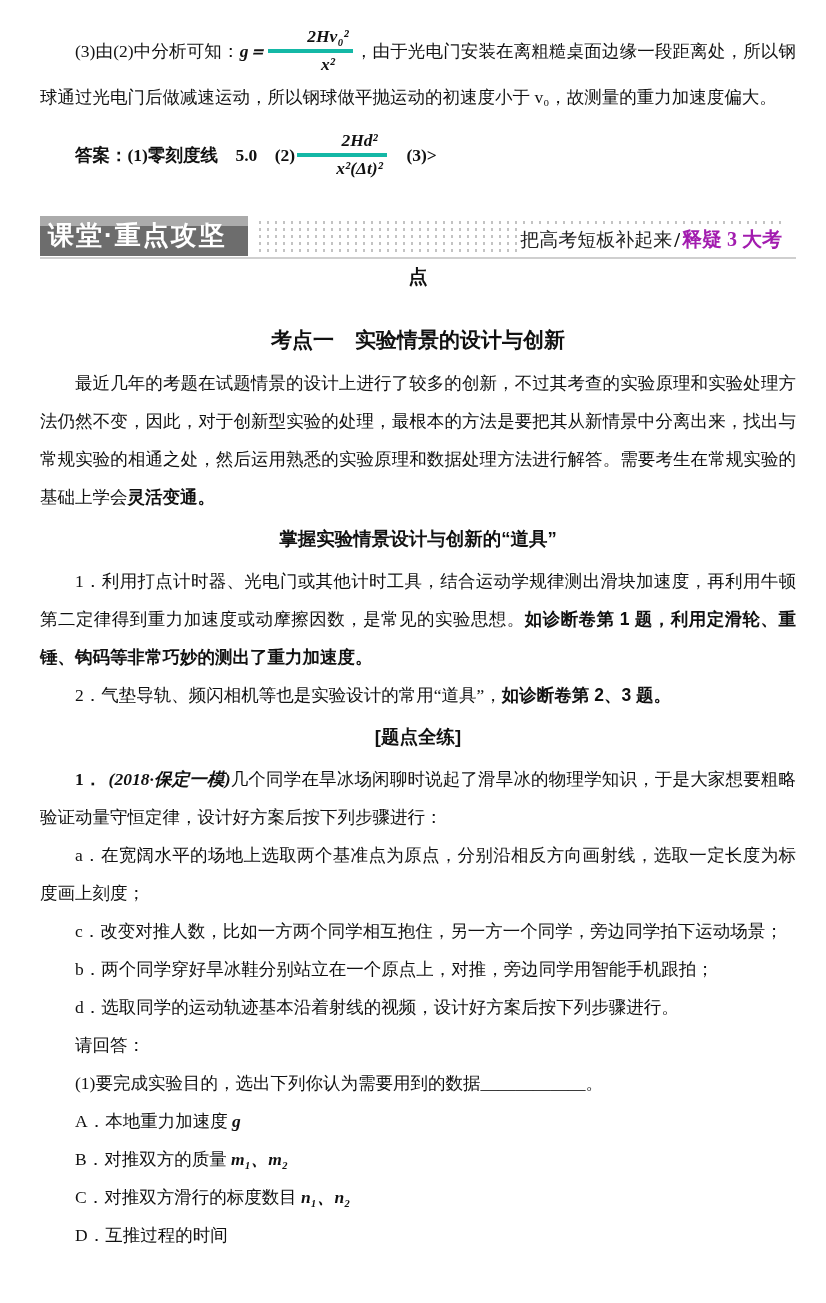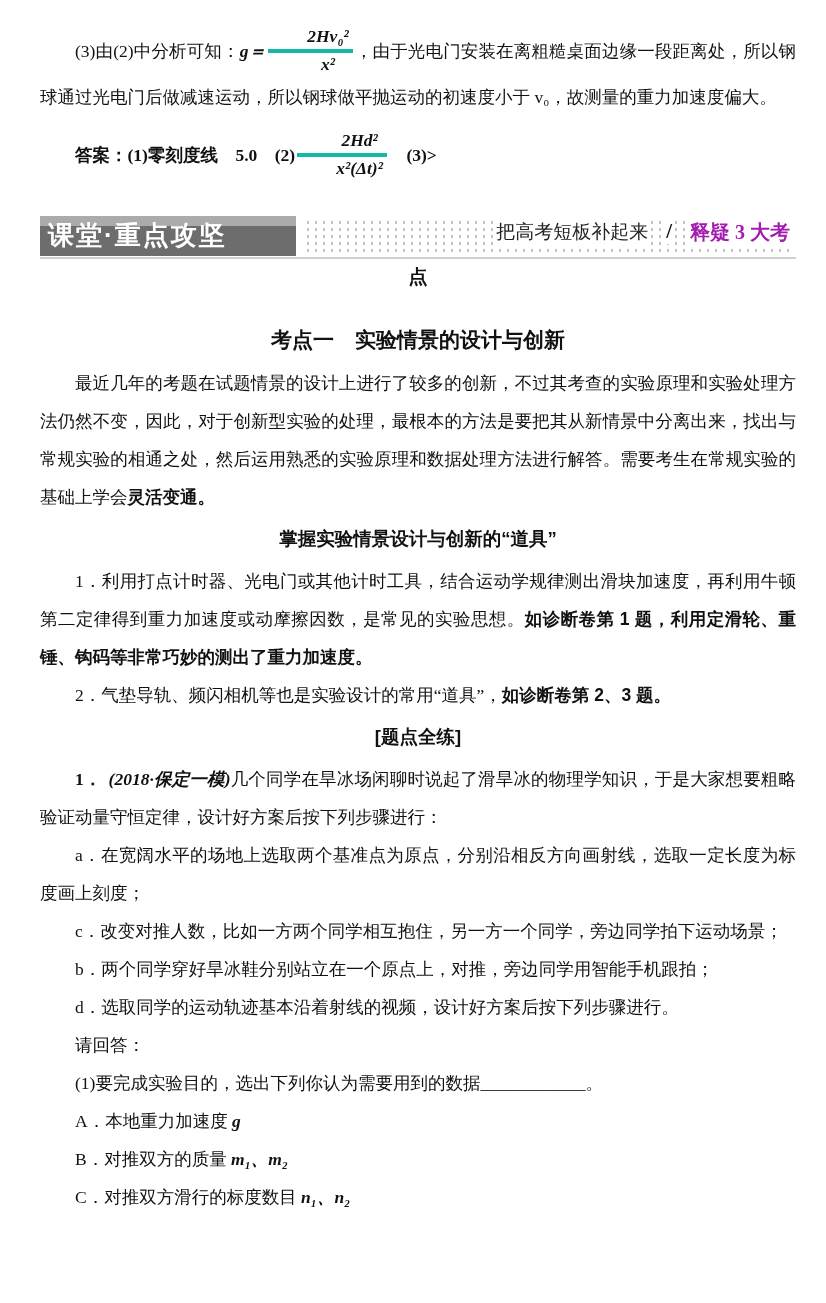--- a/index.html
+++ b/index.html
@@ -38,35 +38,34 @@
 
   .answer-line {
     font-size: 17.5px; font-weight: bold;
     margin: 16px 0 0; text-indent: 2em;
     line-height: 46px;
   }
 
   
   .banner { display: flex; margin-top: 34px; align-items: flex-start; }
   .banner-left {
-    width: 256px; height: 40px;
+    width: 208px; height: 40px;
     background: linear-gradient(to bottom, #ababab 0, #ababab 10px, #6d6d6d 10px, #6d6d6d 100%);
     color: #fff;
     font-family: "Liberation Sans", sans-serif;
     font-weight: bold; font-size: 26px; letter-spacing: 2px;
     display: flex; align-items: center;
     padding-left: 8px; box-sizing: border-box;
   }
   .banner-right {
-    flex: 1; height: 34px; margin: 3px 4px 0 8px;
+    flex: 1; height: 34px; margin: 3px 12px 0 8px;
     background-image: radial-gradient(circle, #c3c3c3 1.2px, rgba(0,0,0,0) 1.4px);
     background-size: 8px 7px;
-    display: flex; align-items: flex-start; justify-content: flex-end;
+    display: flex; align-items: flex-end; justify-content: flex-end;
     white-space: nowrap;
-    gap: 16px;
   }
   .tagline-normal { font-size: 19px; color: #222; background: #fff; padding: 0 2px; }
   .tagline-slash { font-size: 21px; font-weight: bold; background: #fff; }
   .tagline-bold { font-size: 20px; font-weight: bold; color: #a21caf; background: #fff; padding: 0 2px; }
   .banner-rule { border-top: 2px solid #cfcfcf; margin-top: 1px; }
   .banner-overflow { text-align: center; font-size: 19px; font-weight: bold; margin: 5px 0 0; }
 
   .section-heading {
     text-align: center;
     font-family: "Liberation Sans", sans-serif;
@@ -140,14 +139,17 @@
 
   <p class="body">
     <span>A．本地重力加速度 </span><span class="math-var">g</span>
   </p>
   <p class="body">
     <span>B．对推双方的质量 </span><span class="math-var">m₁、m₂</span>
   </p>
   <p class="body">
     <span>C．对推双方滑行的标度数目 </span><span class="math-var">n₁、n₂</span>
   </p>
+  <p class="body">
+    <span>D．互推过程的时间</span><span class="math-var"></span>
+  </p>
 
 </div>
 
 </body></html>

